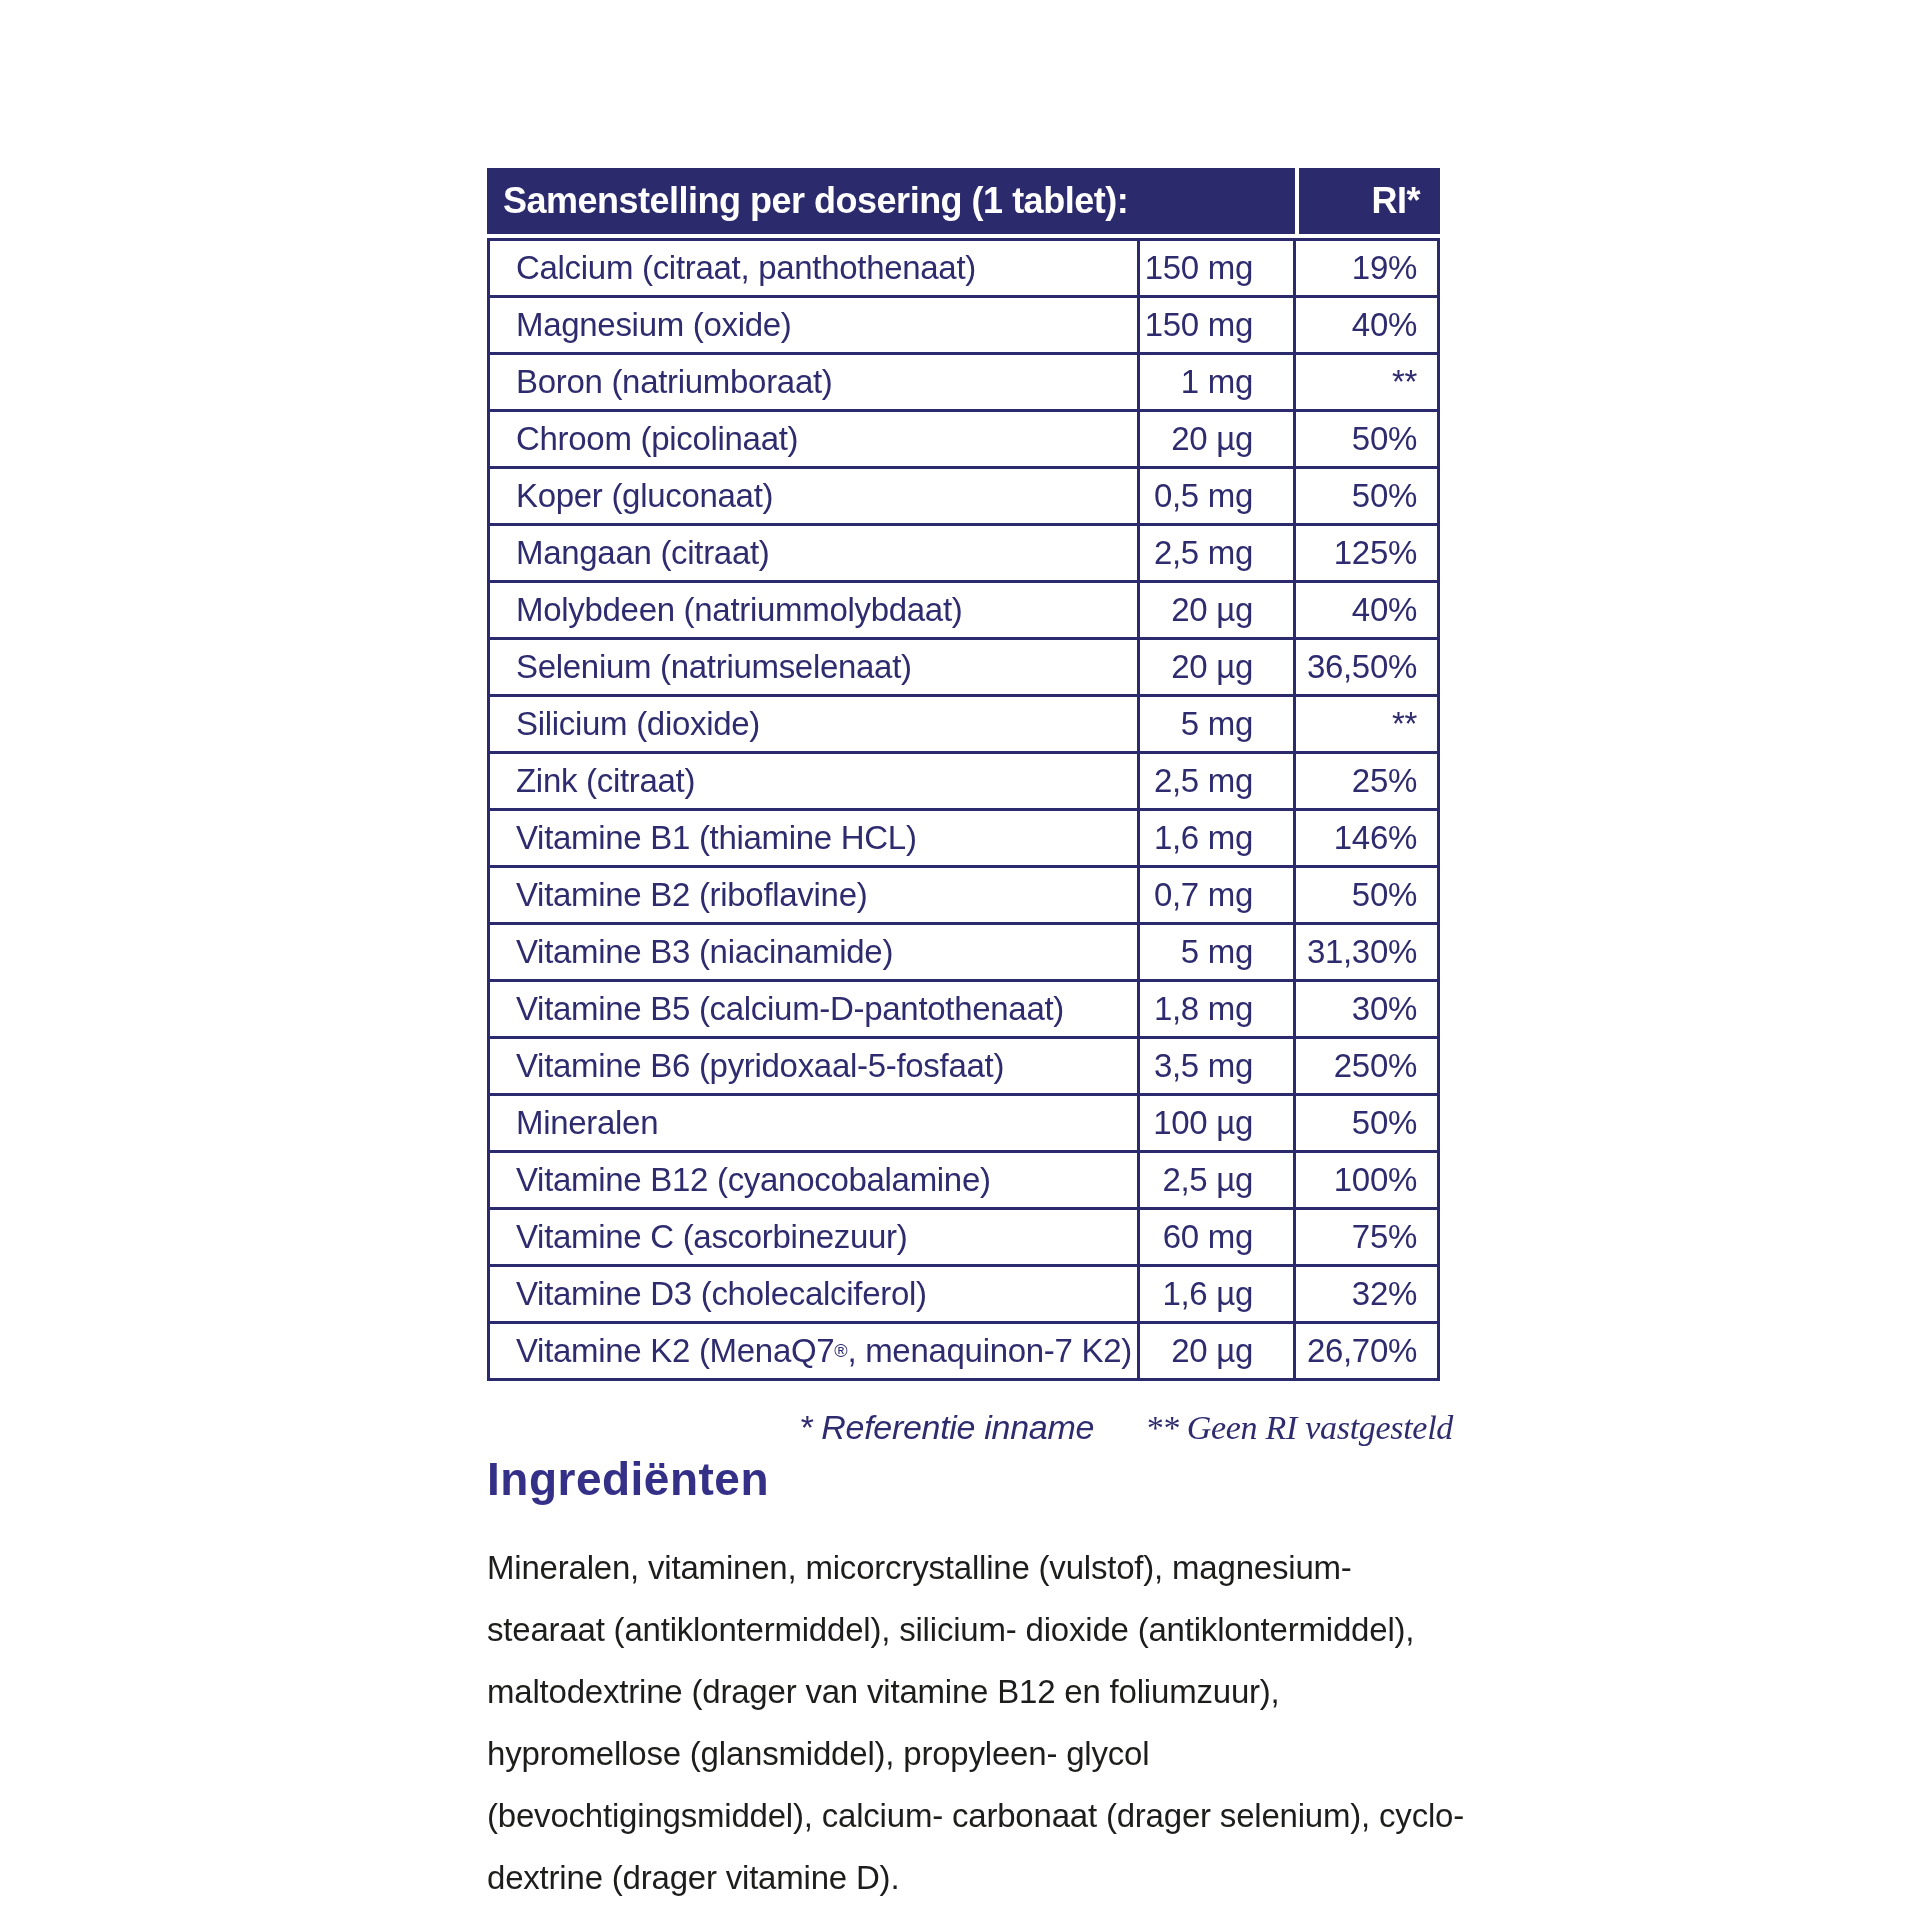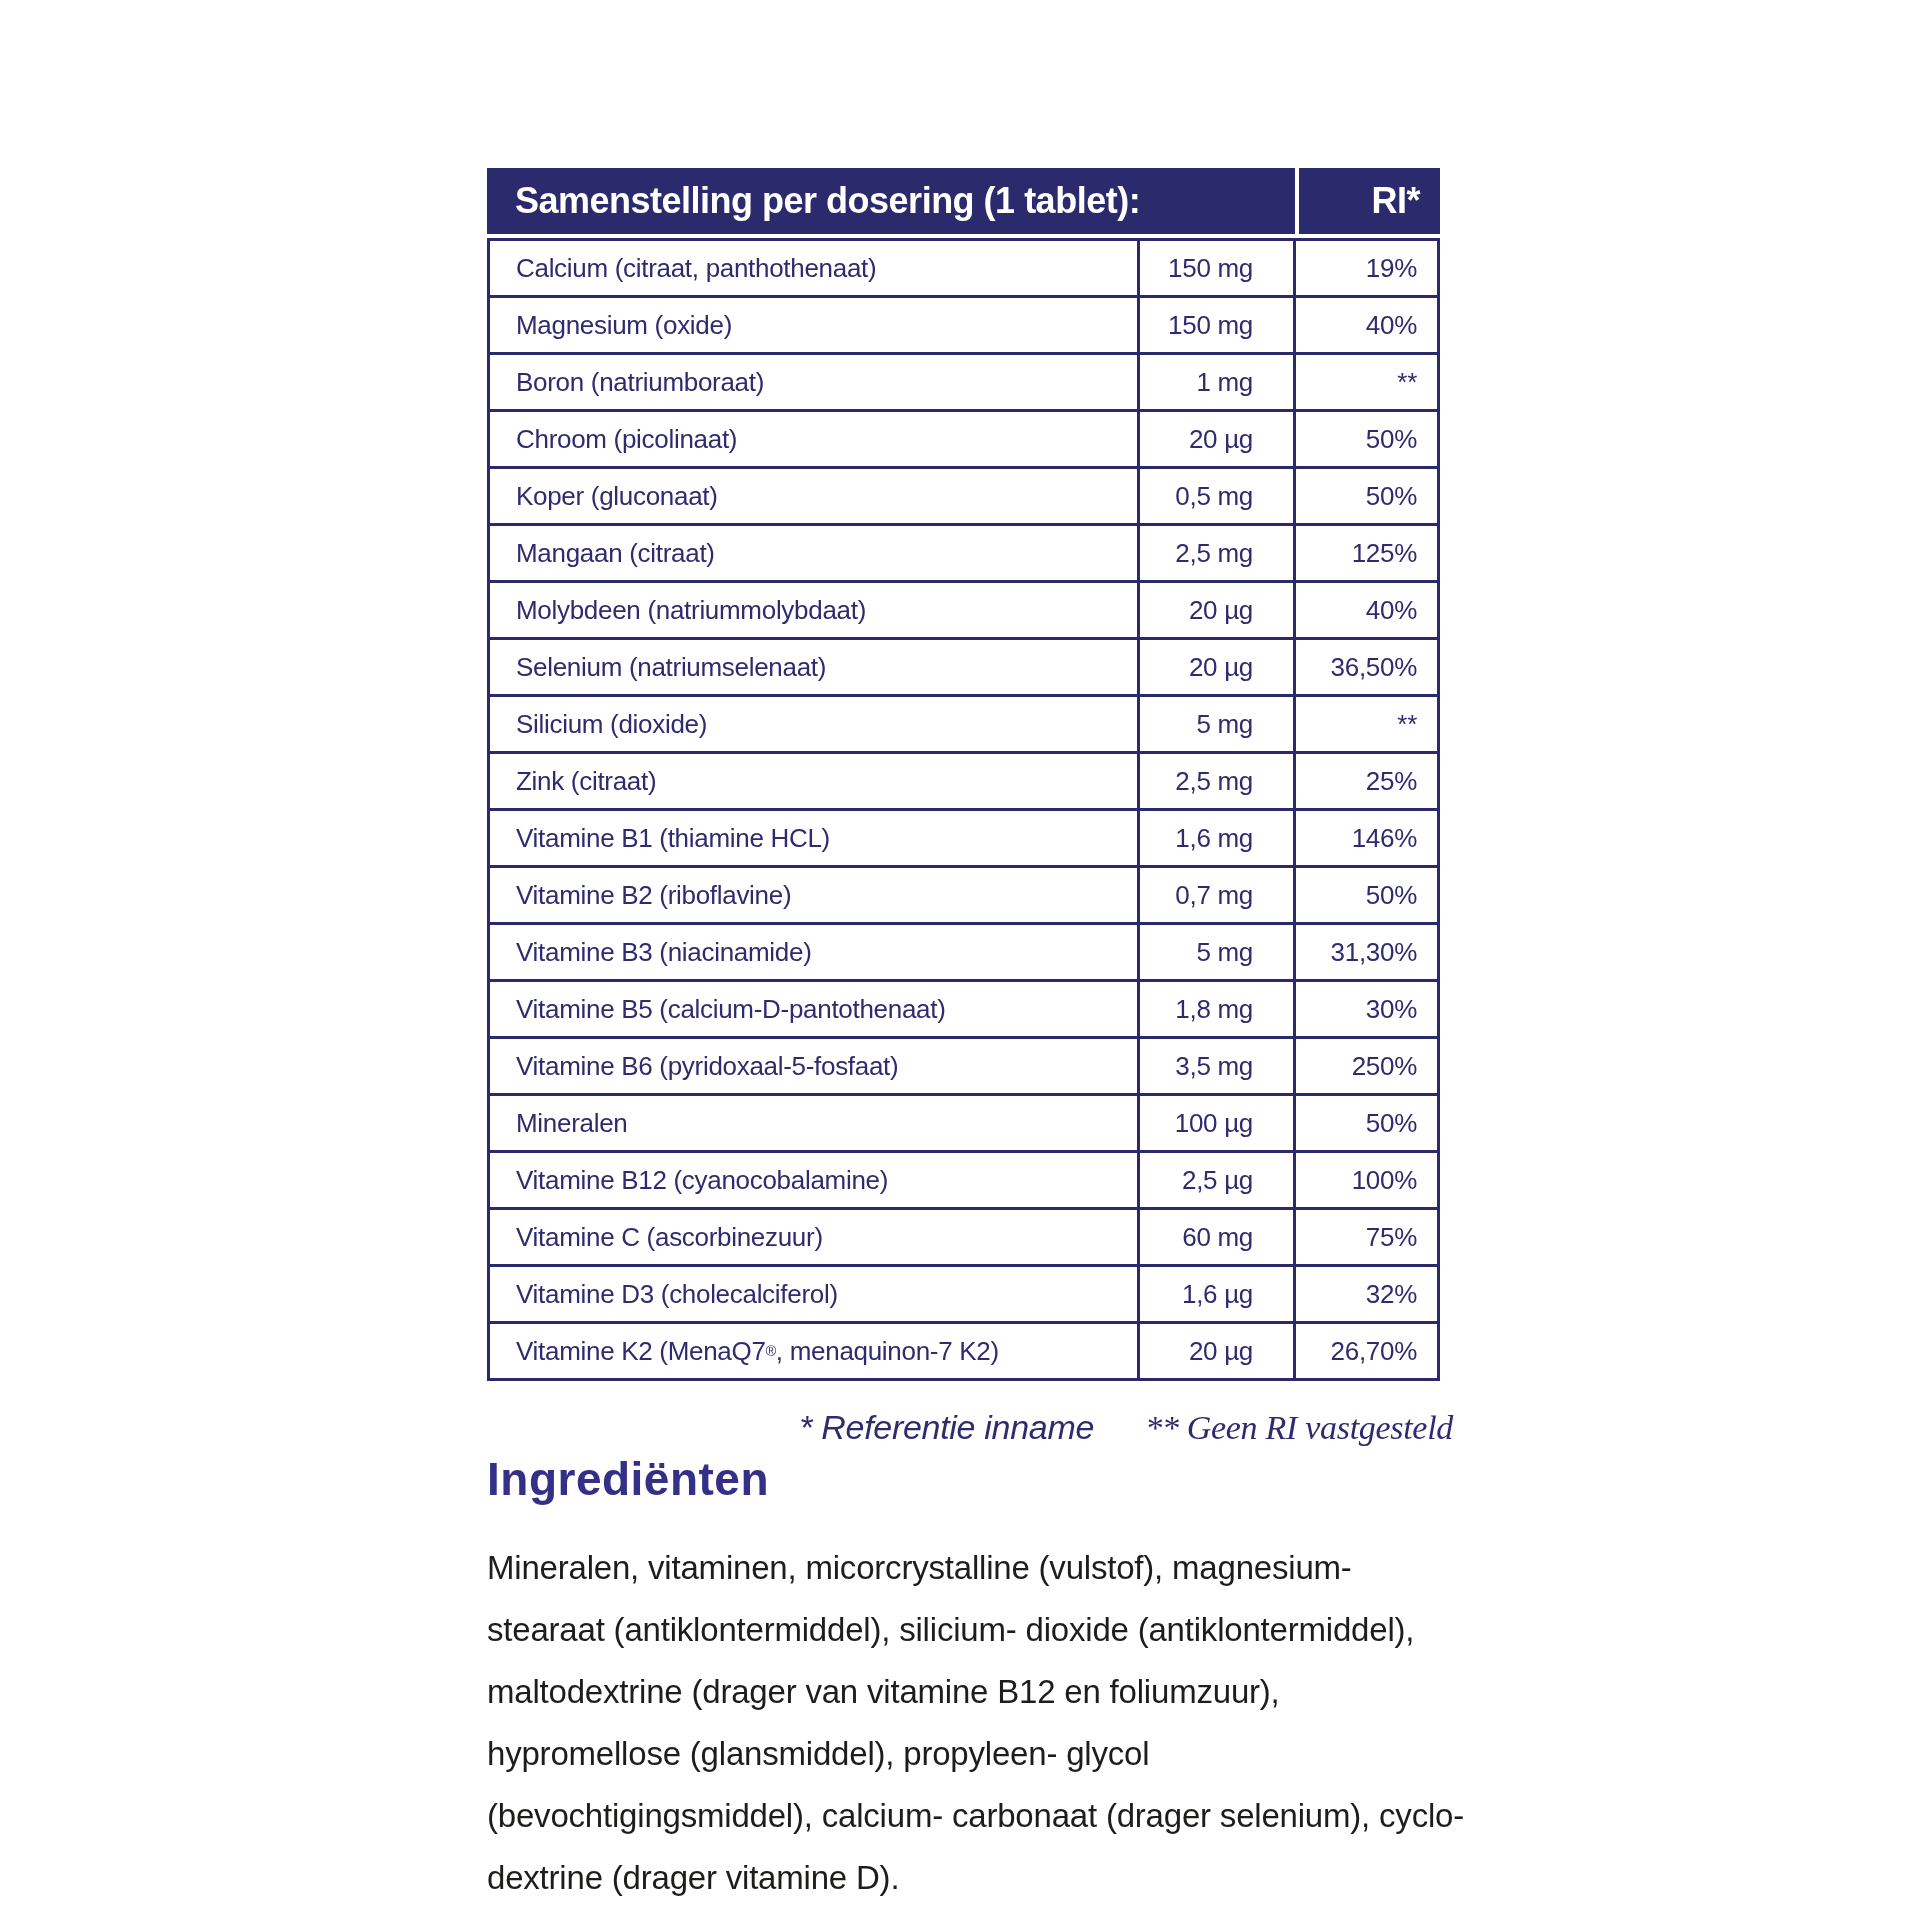--- a/index.html
+++ b/index.html
@@ -20,34 +20,34 @@
   .canvas{position:absolute;inset:0;background:var(--page-bg);}
 
   
   .table-wrap{position:absolute;left:487px;top:168px;width:953px;}
   .thead{display:flex;gap:4px;height:66px;margin-bottom:4px;}
   .thead .hcell{
     background:var(--header-bg);color:var(--header-text);
     display:flex;align-items:center;
     font-weight:bold;font-size:36px;letter-spacing:-0.5px;white-space:nowrap;
   }
-  .thead .main{flex:1;padding-left:28px;}
+  .thead .main{flex:1;padding-left:16px;}
   .thead .ri-head{width:141px;justify-content:flex-end;padding-right:20px;}
 
   .tbody{
     background:var(--table-border);
     display:grid;
     grid-template-columns:1fr 153px 141px;
     gap:3px;padding:3px;
     grid-auto-rows:54px;
   }
   .cell{
     background:#ffffff;color:var(--table-text);
     display:flex;align-items:center;
-    font-size:26px;letter-spacing:-0.3px;white-space:nowrap;overflow:hidden;
+    font-size:33px;letter-spacing:-0.3px;white-space:nowrap;overflow:hidden;
   }
   .cell.name{padding-left:26px;}
   .cell.amount{justify-content:flex-end;padding-right:40px;}
   .cell.ri{justify-content:flex-end;padding-right:20px;}
   .cell sup{font-size:0.55em;line-height:0;vertical-align:super;}
 
   
   .footnote{
     position:absolute;left:487px;top:1408px;width:966px;
     text-align:right;font-style:italic;font-size:34px;

